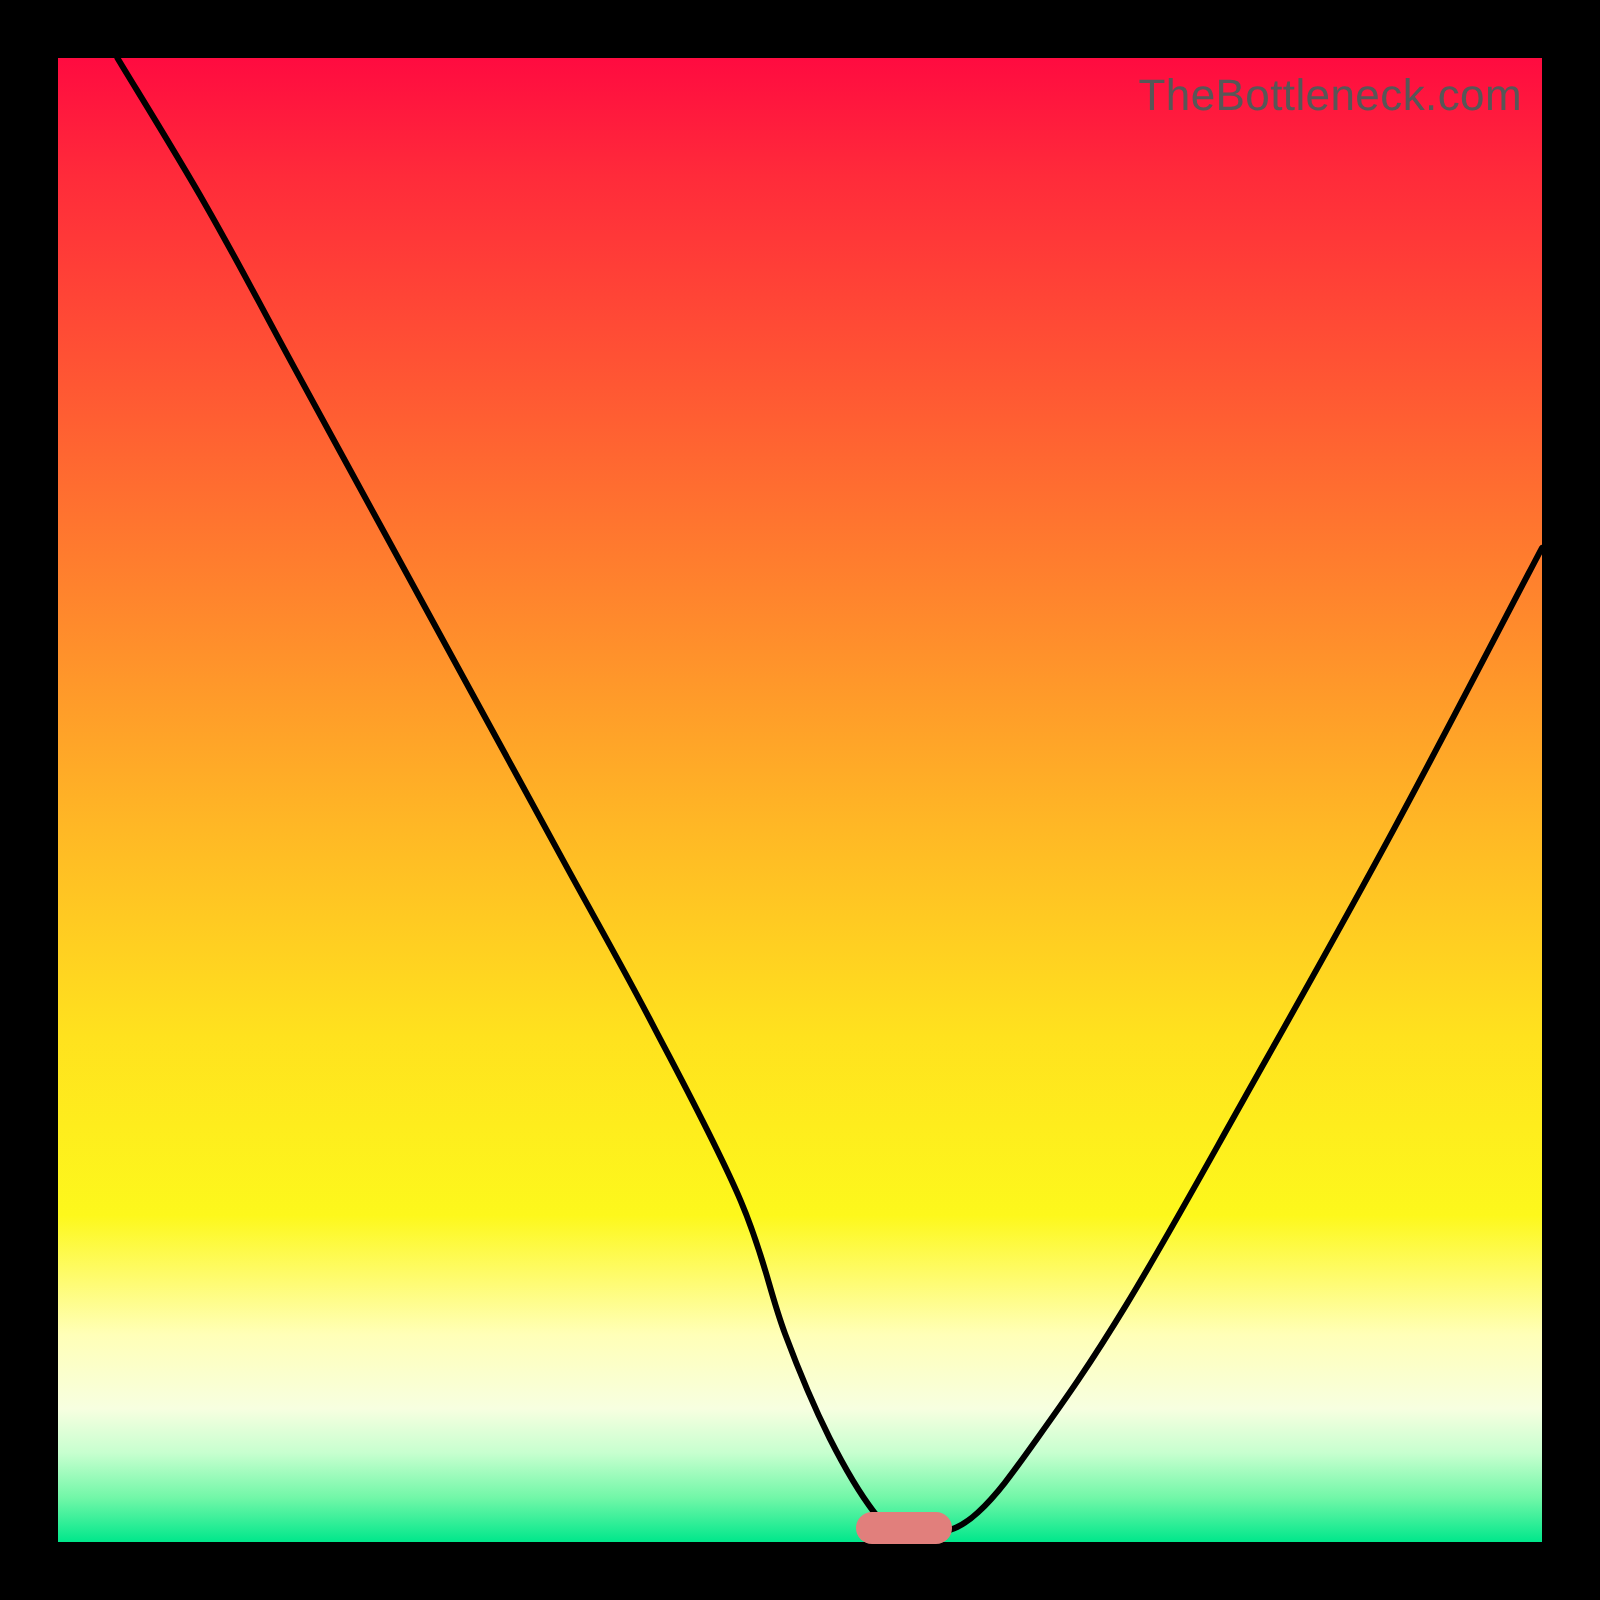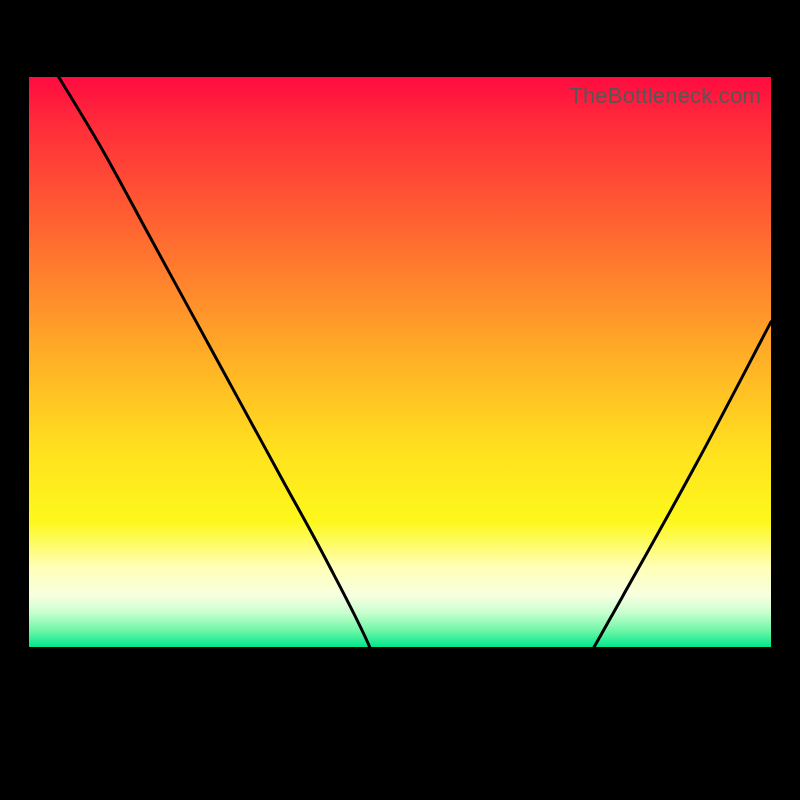--- a/index.html
+++ b/index.html
@@ -15,35 +15,34 @@
     position: relative;
     width: 800px;
     height: 800px;
     background: #000;
   }
   .plot-area {
     position: absolute;
     left: 29px;
     top: 29px;
     width: 742px;
-    height: 570px;
+    height: 742px;
     background: linear-gradient(to bottom,
       #ff0b40 0%,
       #ff2b3a 8%,
       #ff5733 22%,
       #ff8a2c 38%,
       #ffb825 52%,
       #ffe21e 66%,
       #fdf81c 78%,
       #ffffb7 86%,
       #f7ffe0 91%,
       #c7ffcf 94%,
       #72f7a8 97%,
       #00e78b 100%);
-    margin-top: 48px;
   }
   .watermark {
     position: absolute;
     top: 6px;
     right: 10px;
     color: #575757;
     font-size: 22px;
     font-weight: 500;
     letter-spacing: 0.2px;
     user-select: none;

